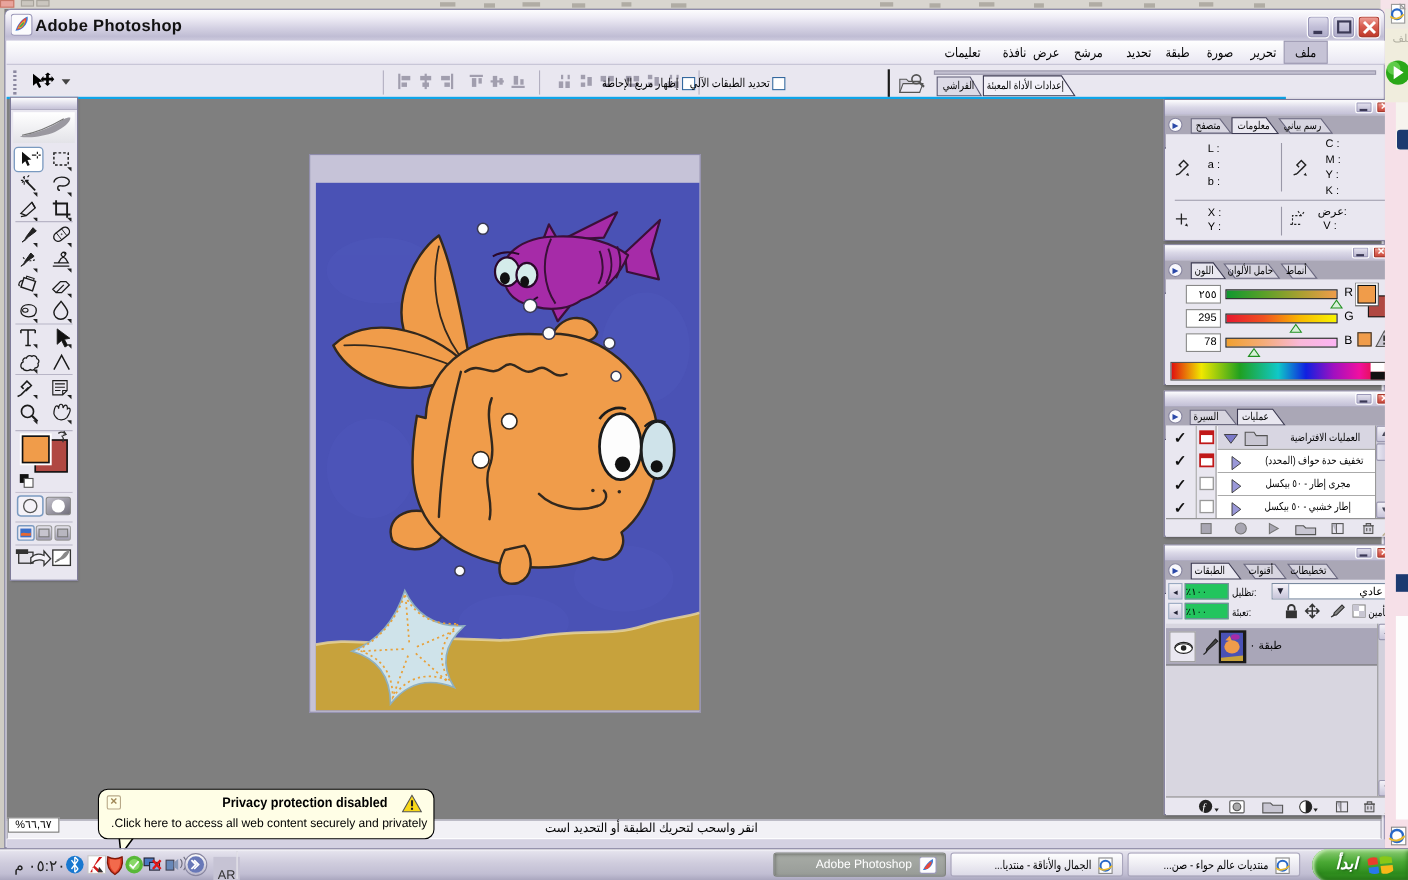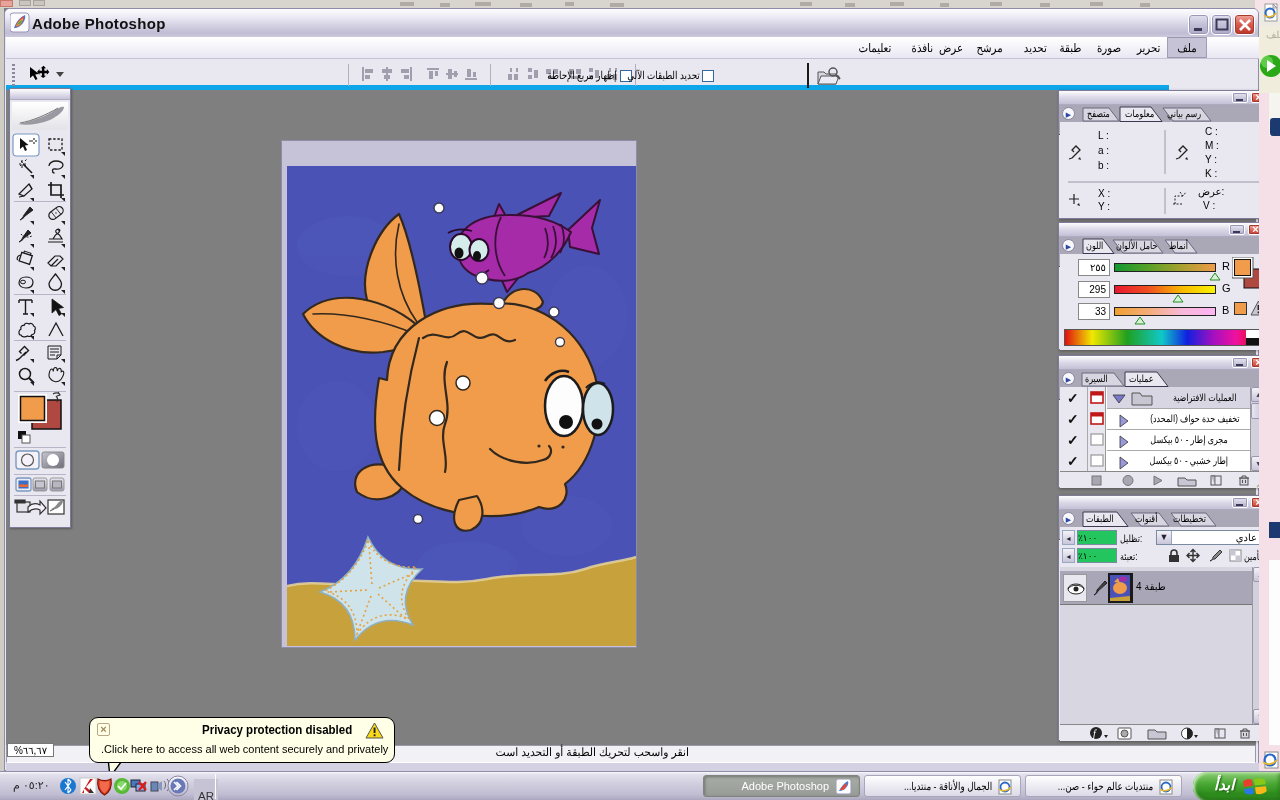--- a/index.html
+++ b/index.html
@@ -20,21 +20,21 @@
 .capbtn{position:absolute;top:5px;width:21px;height:21px;border-radius:4px;
  border:1px solid #fff;
  background:linear-gradient(180deg,#e3e1ef 0%,#c2bfd8 50%,#aeabc8 100%);
  box-shadow:inset 0 0 0 1px #9a97b8;}
 .capbtn.close{background:linear-gradient(180deg,#f0a8a0 0%,#d95f52 45%,#bc3527 100%);box-shadow:inset 0 0 0 1px #a5392e;}
 .capbtn svg{position:absolute;left:0;top:0;}
 #menubar{left:1px;top:28px;width:1253px;height:22px;
  background:linear-gradient(180deg,#ffffff,#e9e7f2);border-bottom:1px solid #c5c2d4;}
 #menubar .mi{position:absolute;top:2px;height:18px;line-height:18px;font-size:12px;color:#000;padding:0 5px;transform:scaleX(0.85);transform-origin:100% 0;white-space:nowrap;}
 #optbar{left:1px;top:51px;width:1163px;height:30px;background:#e9e7f0;
- border-bottom:5px solid #0ea5e9;}
+ border-bottom:2px solid #0ea5e9;}
 
 #work{left:1px;top:81px;width:1250px;height:655px;background:#7f7f7f;}
 
 #status{left:1px;top:736px;width:1250px;height:18px;background:#f2f1f6;border:1px solid #9a98a8;border-bottom-color:#fff;}
 #statbottom{left:1px;top:754px;width:1253px;height:9px;background:#d4d1e2;}
 
 #taskbar{left:0;top:771px;width:1280px;height:29px;
  background:linear-gradient(180deg,#fbfbfd 0%,#e3e1ec 8%,#cfccdd 45%,#c1bed3 80%,#aaa7bf 100%);
  border-top:1px solid #8f8ca8;}
 .taskbtn{position:absolute;top:3px;height:22px;border-radius:3px;border:1px solid #a9a6bc;
@@ -208,20 +208,29 @@
     <div class="abs" style="right:537px;top:10px;width:12px;height:12px;background:#fff;border:1px solid #33689e;"></div>
     <span class="abs arn" style="right:469px;top:9px;font-size:11px;">تحديد الطبقات الآلي</span>
     <div class="abs" style="right:455px;top:10px;width:12px;height:12px;background:#fff;border:1px solid #33689e;"></div>
     <div class="abs" style="left:801px;top:3px;width:2px;height:25px;background:#1a1a1a;"></div>
     <svg class="abs" style="left:810px;top:6px" width="26" height="21" viewBox="0 0 26 21">
       <path d="M2 18 L2 6 L8 6 L10 8 L20 8 L20 18 Z" fill="#d8d6e2" stroke="#555"></path>
       <path d="M2 18 L5 10 L23 10 L20 18 Z" fill="#eceaf4" stroke="#555"></path>
       <circle cx="17" cy="6" r="4" fill="none" stroke="#555" stroke-width="1.5"></circle>
       <path d="M20 9 l4 4" stroke="#555" stroke-width="2"></path>
     </svg>
+    <div class="abs" style="left:843px;top:2px;width:404px;height:26px;">
+      <div class="abs" style="left:0px;top:2px;width:402px;height:4px;background:#c2bfd0;border:1px solid #9c99ad;"></div>
+      <svg class="abs" style="left:0;top:0" width="404" height="26">
+        <path d="M3 25 L3 8 L33 8 L43 25 Z" fill="#dddbe7" stroke="#5c5a74"></path>
+        <path d="M45 25 L45 7 L116 7 L128 25 Z" fill="#f2f0f8" stroke="#3c3a52"></path>
+      </svg>
+      <span class="abs arl" style="left:8px;top:10px;font-size:10px;">الفراشي</span>
+      <span class="abs arl" style="left:48px;top:10px;font-size:10px;">إعدادات الأداة المعبئة</span>
+    </div>
   </div>
   <div class="abs" id="work"></div>
   <div class="abs" id="status"></div>
   <div class="abs" id="statbottom"></div>
 </div>
 
 <div class="abs" id="toolbox" style="left:9px;top:88px;width:62px;height:440px;background:#e9e7f0;border:1px solid #7e7b99;box-shadow:1px 1px 2px rgba(0,0,0,0.3);">
   <div class="abs" style="left:0;top:0;width:60px;height:11px;background:linear-gradient(180deg,#fdfdfe,#c6c3d8);border-bottom:1px solid #b0adc2;"></div>
   <div class="abs" style="left:2px;top:13px;width:56px;height:28px;background:linear-gradient(180deg,#ffffff,#e3e3e8);">
     <svg width="56" height="28">
@@ -526,21 +535,21 @@
       <path d="M94 16 L84 3 L106 3 L116 16 Z" fill="#d7d5e0" stroke="#6b6980"></path>
       <path d="M2 16.5 L2 2 L22 2 L33 16.5 Z" fill="#e9e7f0" stroke="#3c3a52"></path>
     </svg>
     <span class="abs ptxt arl" style="left:27px;">اللون</span>
     <span class="abs ptxt arl" style="left:57px;">حامل الألوان</span>
     <span class="abs ptxt arl" style="left:110px;">أنماط</span>
   </div>
   <div class="abs" style="left:1px;top:31px;width:206px;height:96px;background:#e9e7f0;font-size:10px;">
     <div class="cbox" style="left:18px;top:5px;">٢٥٥</div>
     <div class="cbox" style="left:18px;top:27px;">295</div>
-    <div class="cbox" style="left:18px;top:49px;">33</div>
+    <div class="cbox" style="left:18px;top:49px;">78</div>
     <div class="abs" style="left:54px;top:9px;width:102px;height:9px;border:1px solid #222;background:linear-gradient(90deg,#109830,#58a028,#a8a030,#f09c4a);"></div>
     <div class="abs" style="left:54px;top:31px;width:102px;height:9px;border:1px solid #222;background:linear-gradient(90deg,#e81830,#f05020,#f8b800,#f8f400);"></div>
     <div class="abs" style="left:54px;top:53px;width:102px;height:9px;border:1px solid #222;background:linear-gradient(90deg,#f0a030,#f4ac78,#f8b8d8,#fcb4f4);"></div>
     <svg class="abs" style="left:50px;top:0" width="115" height="72">
       <path d="M100 26 l5-7 5 7Z" fill="#d8f0d8" stroke="#209020"></path>
       <path d="M63 48 l5-7 5 7Z" fill="#d8f0d8" stroke="#209020"></path>
       <path d="M25 70 l5-7 5 7Z" fill="#d8f0d8" stroke="#209020"></path>
     </svg>
     <span class="abs" style="left:162px;top:6px;font-size:11px;">R</span>
     <span class="abs" style="left:162px;top:28px;font-size:11px;">G</span>
@@ -680,21 +689,21 @@
       </div>
       <div class="abs" style="left:48px;top:2px;width:25px;height:30px;background:#1a1a1a;">
         <svg class="abs" style="left:2px;top:2px" width="20" height="26" viewBox="0 0 20 26">
           <rect width="20" height="26" fill="#4a52b5"></rect>
           <path d="M0,23 L20,21 L20,26 L0,26Z" fill="#c7a23c"></path>
           <ellipse cx="10" cy="13" rx="7" ry="6" fill="#f09c4a"></ellipse>
           <path d="M4 7 L8 3 L10 8Z" fill="#f09c4a"></path>
           <ellipse cx="13" cy="4" rx="4" ry="2.5" fill="#a62ba8"></ellipse>
         </svg>
       </div>
-      <span class="abs" style="left:76px;top:10px;font-size:10px;">طبقة 4</span>
+      <span class="abs" style="left:76px;top:10px;font-size:10px;">طبقة ٠</span>
     </div>
   </div>
   <div class="abs sbar" style="left:193px;top:71px;height:157px;">
     <div class="sarr" style="top:0;">▲</div>
       <div class="sarr" style="bottom:0;">▼</div>
   </div>
   <div class="abs" style="left:1px;top:228px;width:209px;height:17px;background:#e9e7f0;border-top:1px solid #888;">
     <svg width="209" height="16">
       <circle cx="36" cy="8" r="6" fill="#222"></circle>
         <text x="33" y="12" font-size="10" font-style="italic" fill="#fff" font-family="Liberation Serif">f</text>
@@ -753,21 +762,21 @@
     </svg>
   <span class="abs" style="left:11px;top:25px;font-size:11px;color:#000;white-space:nowrap;">.Click here to access all web content securely and privately</span>
 </div>
 <svg class="abs" style="left:1261px;top:750px" width="19" height="20">
     <rect x="4" y="2" width="13" height="16" fill="#fff" stroke="#888"></rect>
     <circle cx="9" cy="10" r="5.5" fill="none" stroke="#2868c8" stroke-width="2.2"></circle>
     <path d="M2 12 c4 3.5 10 2.5 14-2" stroke="#e8b830" stroke-width="1.8" fill="none"></path>
   </svg>
 
 <div class="abs" id="taskbar">
-  <span class="abs" style="left:13px;top:7px;font-size:11px;color:#222;text-align:center;" dir="rtl">٠٥:٢٠ م</span>
+  <span class="abs" style="left:13px;top:7px;font-size:14px;color:#222;text-align:center;" dir="rtl">٠٥:٢٠ م</span>
   <svg class="abs" style="left:59px;top:4px" width="130" height="21">
     <circle cx="9" cy="10" r="8" fill="#1878d0"></circle>
       <path d="M9 3 v14 M6 6 l6 8 m0-8 l-6 8 M9 3 l3 3 m-3 11 l3-3" stroke="#fff" stroke-width="1.2" fill="none"></path>
     <rect x="21" y="2" width="16" height="16" fill="#fff" stroke="#c8c8c8"></rect>
       <path d="M23 17 L31 3 L34 3 L27 11 L34 17 L30 17 L25 12 L25 17Z" fill="#d01818"></path>
       <path d="M31 12 l4 5 -5 0Z" fill="#333"></path>
     <path d="M39 3 c4 2 9 2 13 0 c1 6 0 12-6.5 16 c-6.5-4-7.5-10-6.5-16Z" fill="#e04028" stroke="#801808" stroke-width="1.2"></path>
       <path d="M41 5 c3 1 7 1 9 0 c0.5 4 0 9-4.5 12 C41 14 40.5 9 41 5Z" fill="#f87858" opacity="0.75"></path>
     <circle cx="63" cy="10" r="8" fill="#58b838"></circle>
       <circle cx="63" cy="10" r="5" fill="#88d868"></circle>

